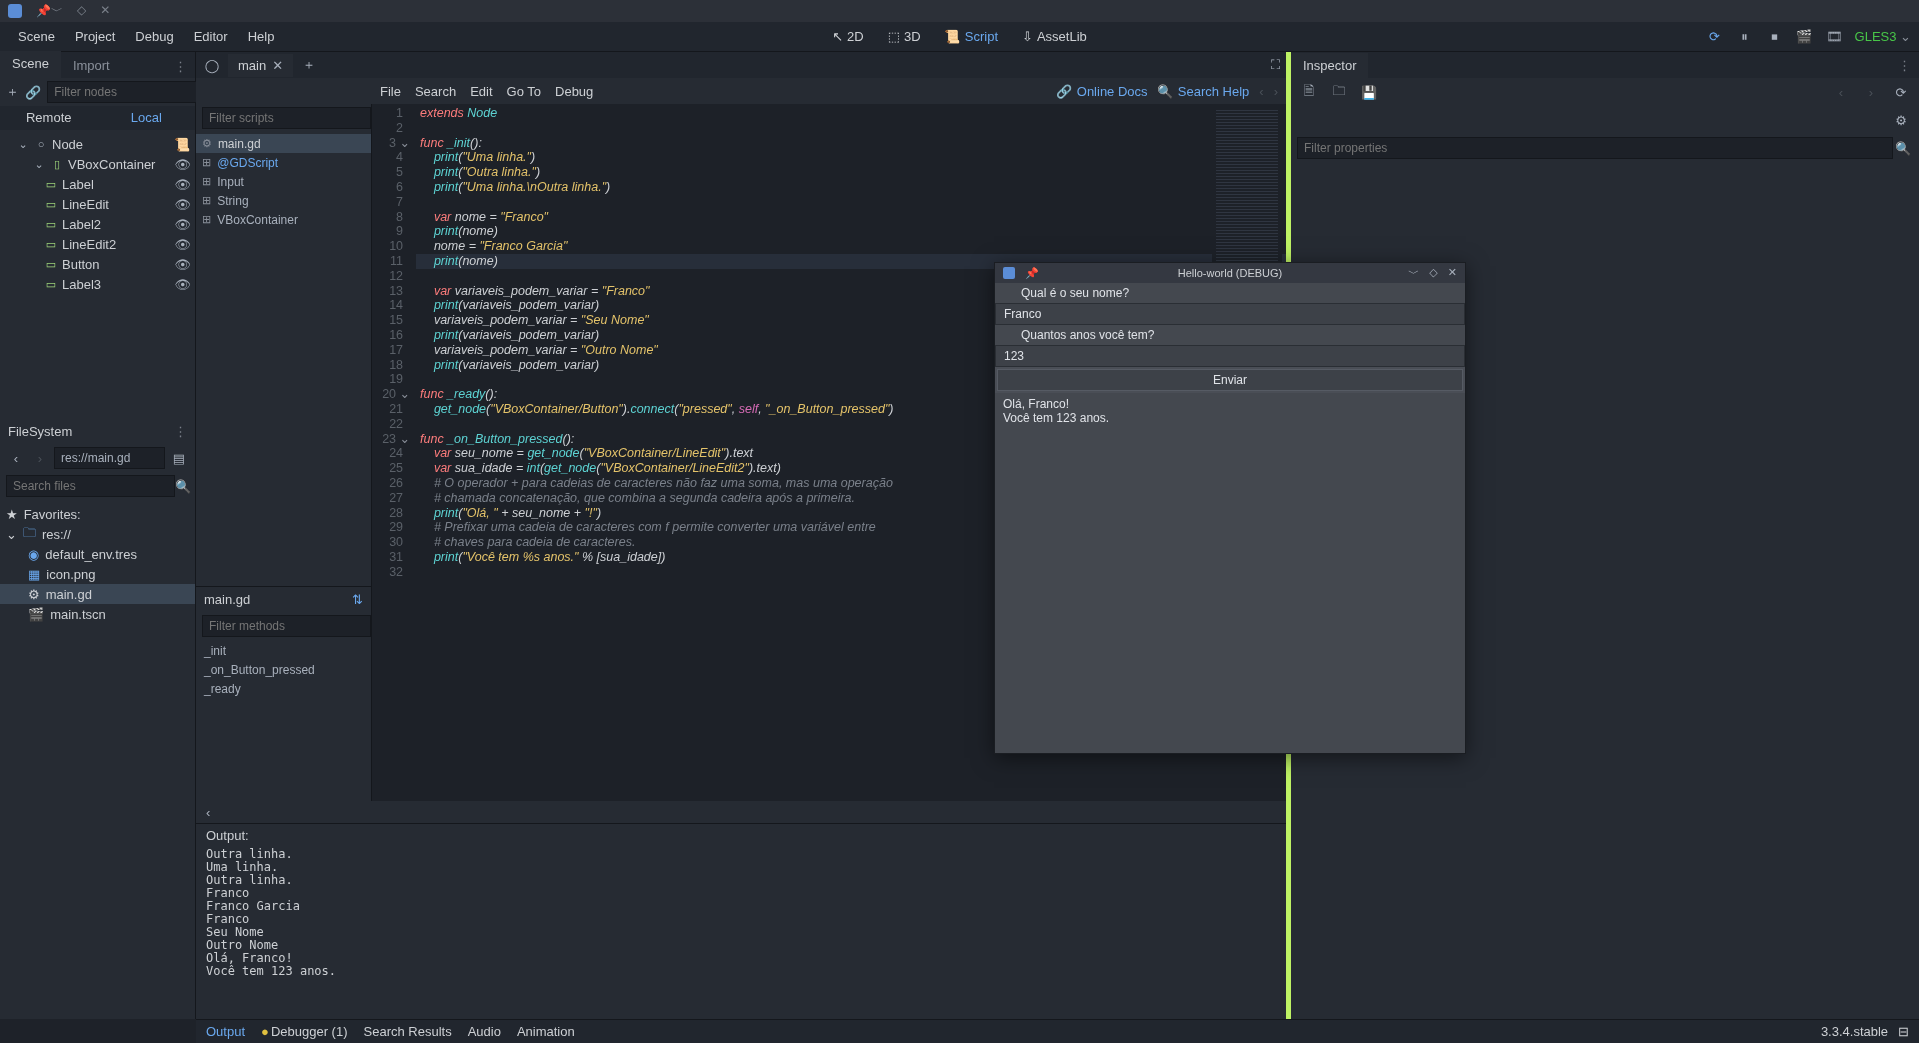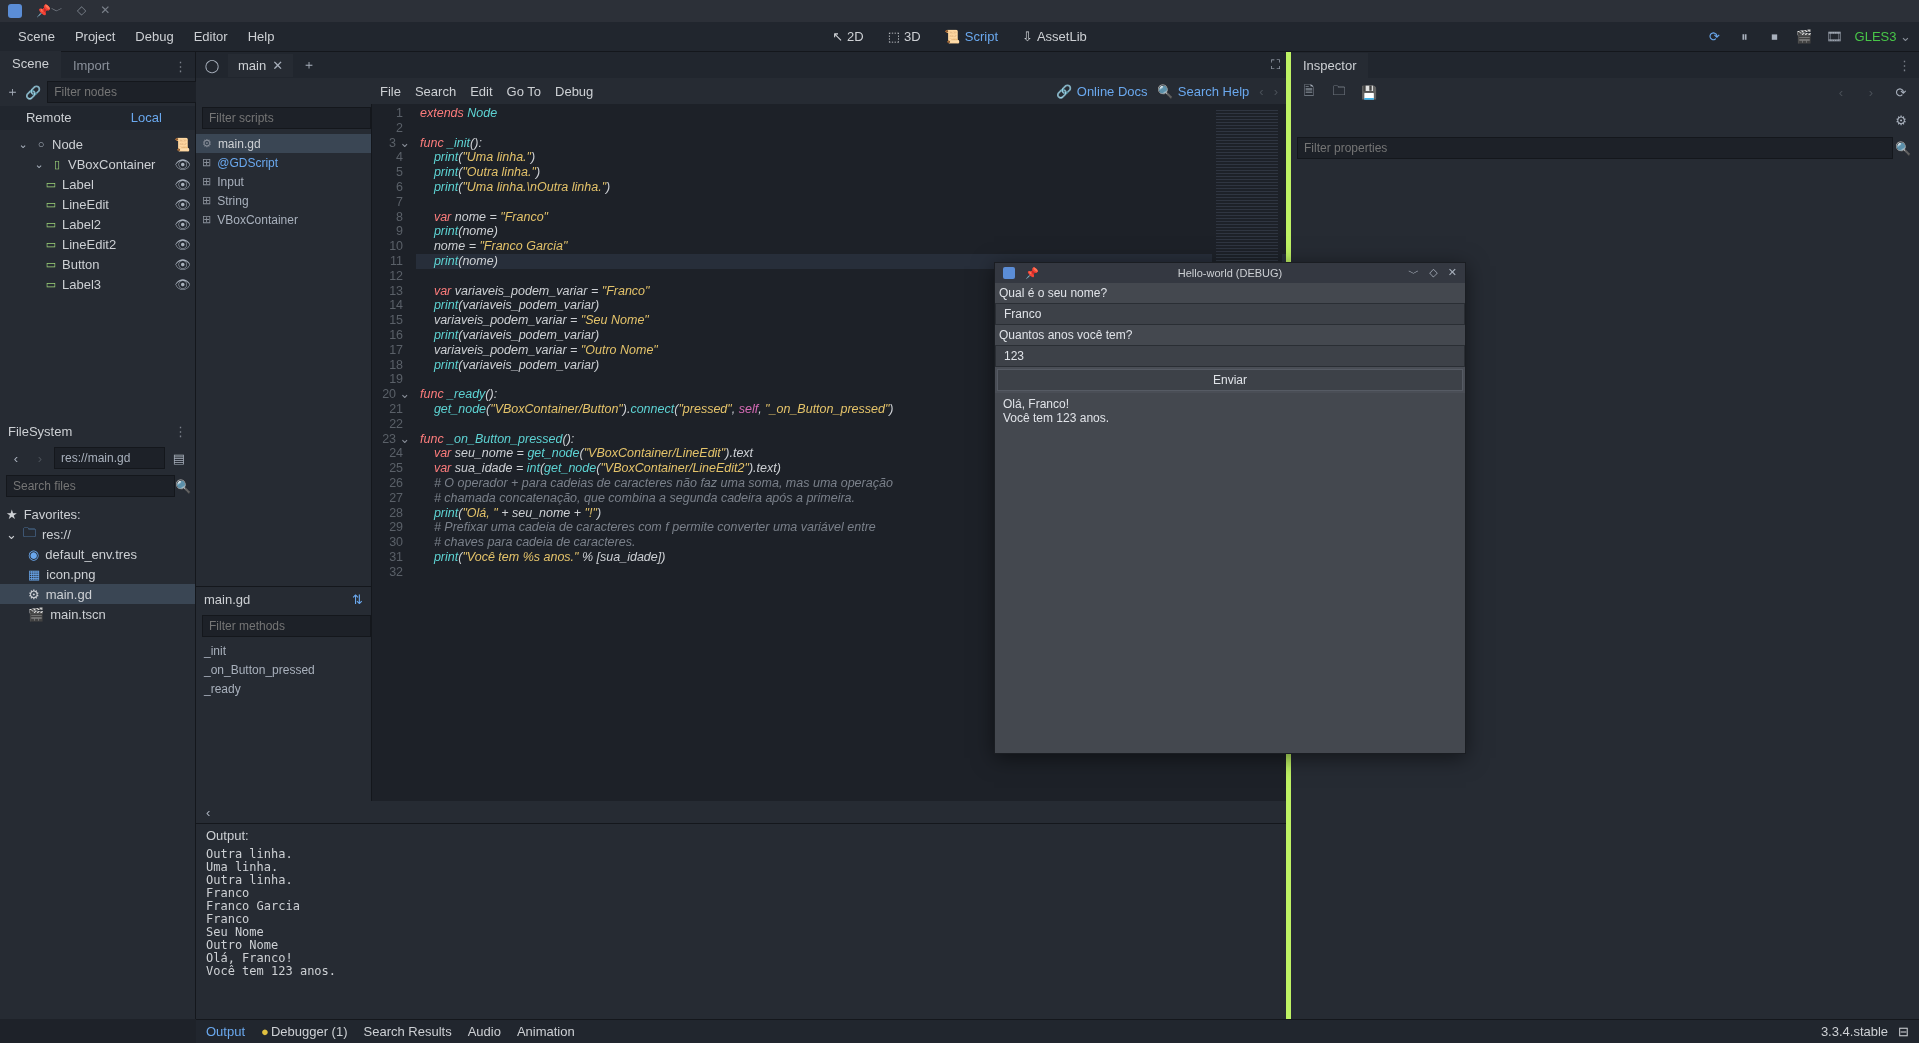--- a/index.html
+++ b/index.html
@@ -120,21 +120,21 @@
 .btm-bar .right { margin-left:auto; color:#cdd0d4; display:flex; gap:10px; align-items:center;}
 
 
 .debug-win { position:absolute; left:994px; top:262px; width:472px; background:#4a4e56; border:1px solid #1a1d22; box-shadow: 0 4px 20px rgba(0,0,0,0.5); }
 .dw-title { height:20px; background:#343841; display:flex; align-items:center; padding:0 8px; font-size:11px; color:#cdd0d4; }
 .dw-title .godot-icon-sm { width:12px; height:12px; background:#5b8dd6; border-radius:2px; margin-right:6px;}
 .dw-title .pin2 { margin-right: auto; color:#8a909a; margin-left:4px;}
 .dw-title .ttext { position:absolute; left:50%; transform:translateX(-50%);text-align:center;}
 .dw-title .wctrl { display:flex; gap:10px; color:#a8b0bc; margin-left:auto;}
 .dw-body { padding:0; }
-.dw-label { padding:3px 4px; font-size:12px; color:#e0e3e8; background:#44484f;}
+.dw-label { padding:3px 26px; font-size:12px; color:#e0e3e8; background:#44484f;}
 .dw-input { margin:0; }
 .dw-input input { width:100%; background:#3d4148; border:1px solid #2a2e34; color:#e0e3e8; padding:3px 8px; font-size:12px; }
 .dw-button { width: calc(100% - 4px); margin:2px; background:#3d4148; border:1px solid #565b64; color:#e0e3e8; padding:3px; text-align:center; font-size:12px;}
 .dw-output { padding:4px 8px; font-size:12px; color:#e0e3e8; height: 360px; background:#44484f;}
 </style>
 </head>
 <body>
 
 <div class="title-bar">
   <span class="godot-icon"></span>

